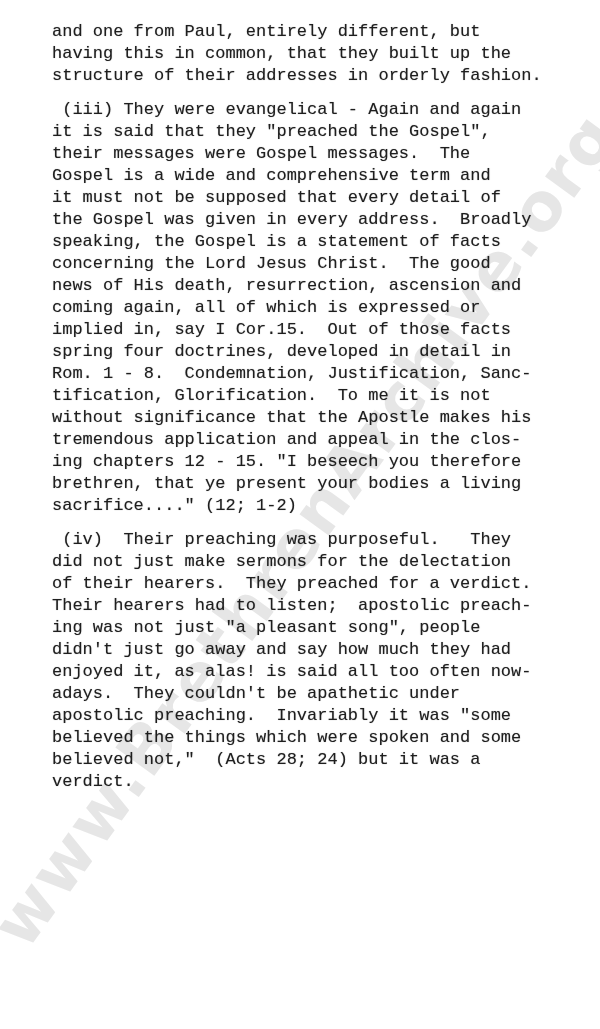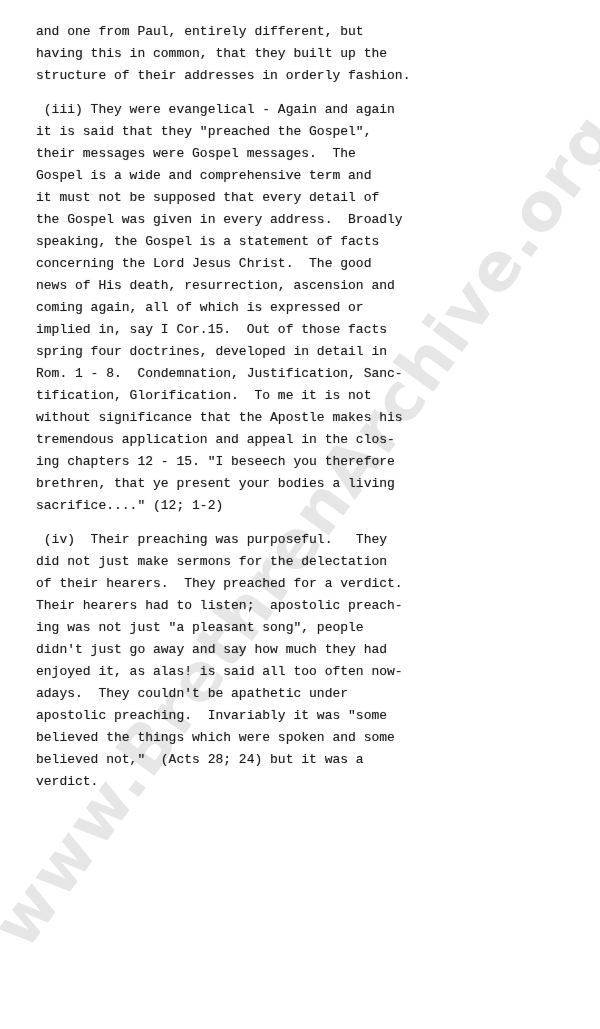--- a/index.html
+++ b/index.html
@@ -38,23 +38,23 @@
     white-space: nowrap;
     z-index: 0;
     user-select: none;
   }
   .text-block {
     position: relative;
     z-index: 1;
     padding: 21px 30px 0 36px;
   }
   .para {
-    margin: 0 0 12px 0;
+    margin: 0 0 12px 16px;
     font-family: "Liberation Mono", "DejaVu Sans Mono", monospace;
-    font-size: 13px;
+    font-size: 17px;
     line-height: 22px;
     color: var(--ink);
     white-space: pre;
     text-shadow: 0 0 1px rgba(30,30,30,0.45);
   }
 </style>
 </head>
 <body>
 
 <div class="page">

